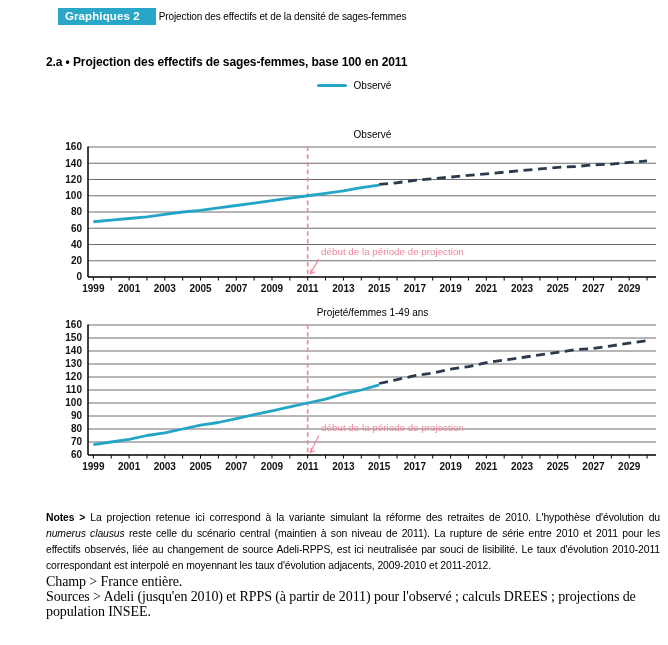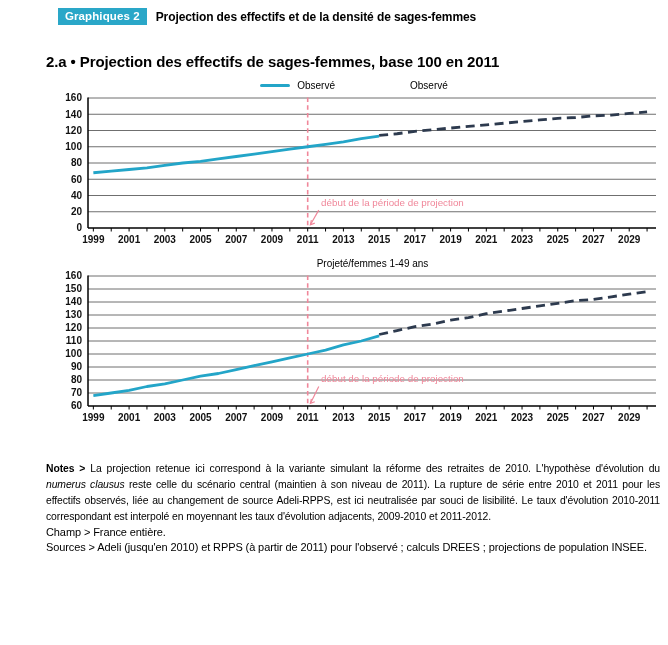--- a/index.html
+++ b/index.html
@@ -11,56 +11,57 @@
     font-family:"Liberation Sans",sans-serif;
     color:#000;
     background:#fff;
     overflow:hidden;
   }
   .fig-header{margin-left:12px;display:flex;align-items:center;}
   .badge{
     display:inline-block;
     color:#fff;
     font-size:11.5px;font-weight:bold;
-    padding:2px 7px 3px 7px;
+    padding:2px 16px 3px 7px;
     letter-spacing:.1px;
   }
-  .fig-title{font-size:12px;font-weight:bold;margin-left:9px;letter-spacing:-.1px;}
+  .fig-title{font-size:10px;font-weight:normal;margin-left:3px;letter-spacing:-.1px;}
   .subtitle{
-    font-size:15px;font-weight:bold;
+    font-size:12px;font-weight:bold;
     margin-top:30px;
     letter-spacing:-.1px;
     white-space:pre-line;
     width:610px;
     line-height:14px;
   }
   .subtitle.second{margin-top:27px;}
   .legend{
     width:616px;
     display:flex;justify-content:center;align-items:center;
     gap:38px;
     margin-top:11px;
     font-size:10px;
+    flex-direction:column;
   }
   .legend-item{display:flex;align-items:center;gap:7px;}
   .swatch{width:30px;height:3px;border-radius:2px;}
   .swatch.dashed{background:none !important;}
   svg.chart{display:block;margin-top:2px;}
   svg text{font-family:"Liberation Sans",sans-serif;}
   .notes{
     margin-top:36px;
     width:614px;
     font-size:10.4px;
     line-height:16px;
     text-align:justify;
     letter-spacing:-.1px;
   }
   .notes .lbl{font-weight:bold;}
   .notes .it{font-style:italic;}
-  .meta-line{width:614px;font-size:11px;line-height:15.2px;letter-spacing:-.1px;}
+  .meta-line{width:614px;font-size:14px;line-height:15.2px;letter-spacing:-.1px;font-family:Liberation Serif, serif;}
 </style>
 </head>
 <body>
 
 <div class="page">
 
   <div class="fig-header">
     <span class="badge" id="badge" style="background: rgb(42, 167, 200);">Graphiques 2</span>
     <span class="fig-title">Projection des effectifs et de la densité de sages-femmes</span>
   </div>

